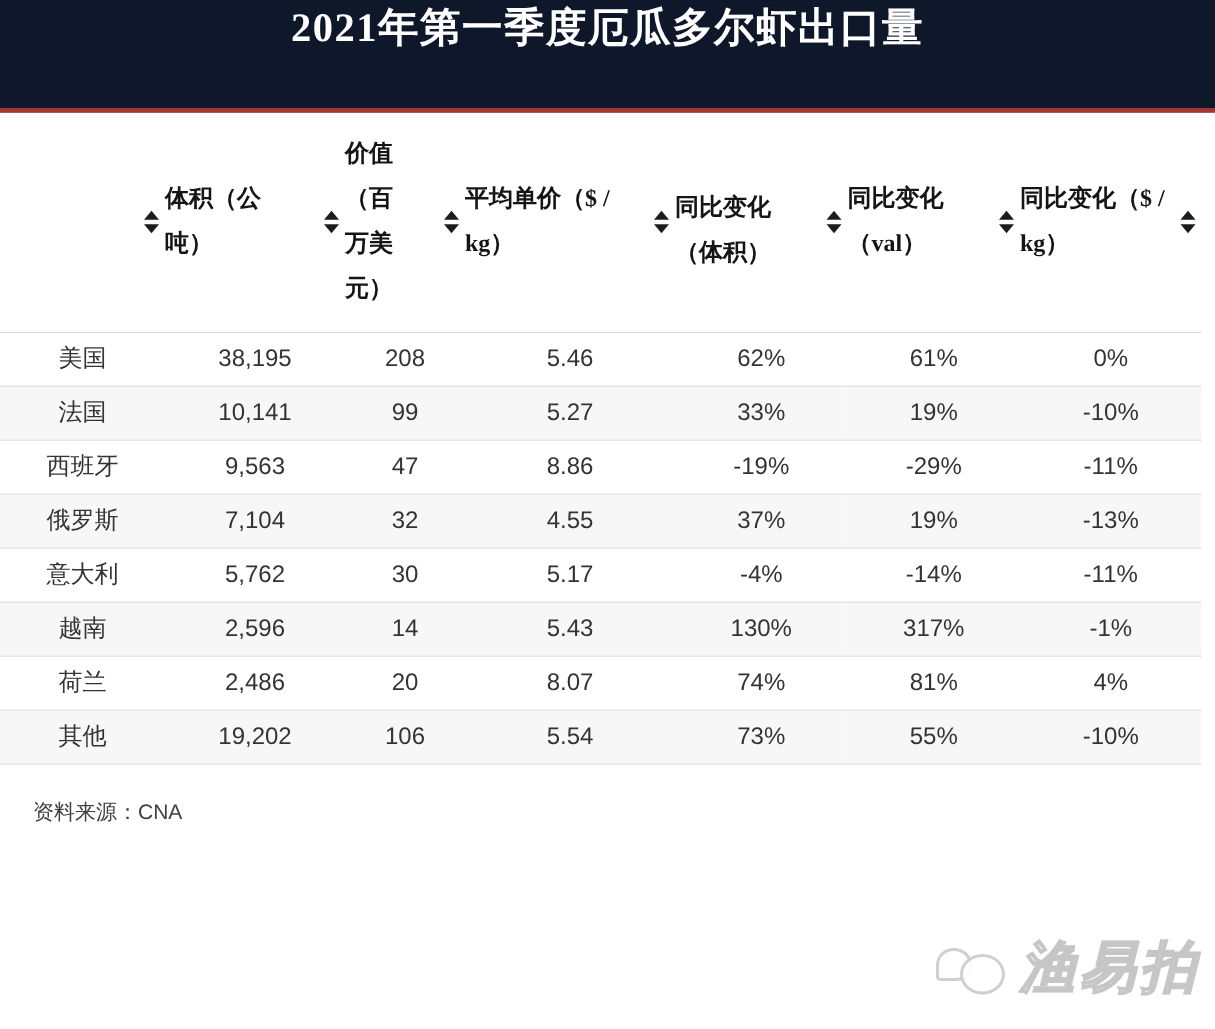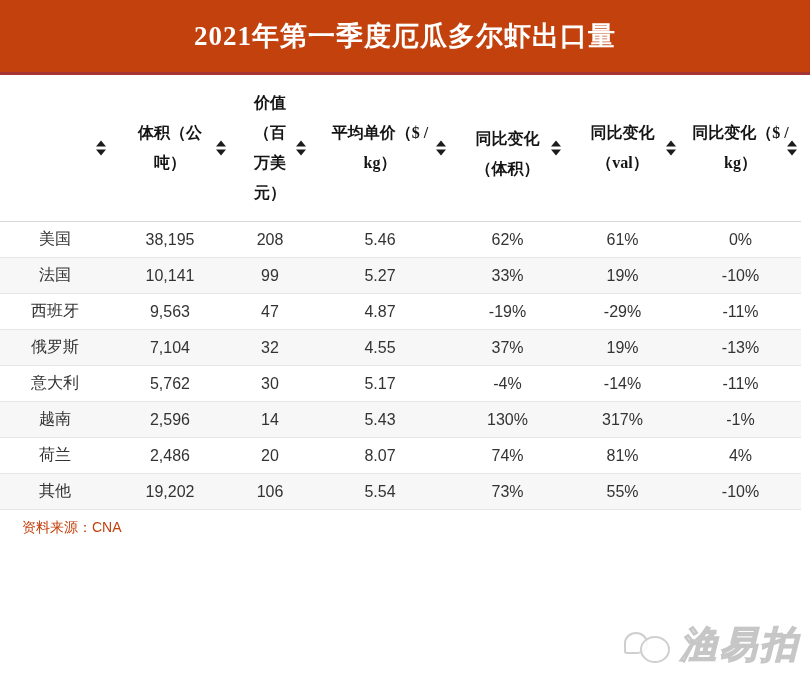--- a/index.html
+++ b/index.html
@@ -2,33 +2,33 @@
 <html><head>
 <meta charset="utf-8">
 <style>
   html,body { margin:0; padding:0; background:#fff; }
   .page {
     position:relative; width:810px; height:686px; background:#fff;
     font-family:"Liberation Sans","DejaVu Sans",sans-serif; overflow:hidden;
   }
   
   .title-band {
-    height:72px; background:#c2410c; border-bottom:3px solid #a33634;
-    display:flex; align-items:center; justify-content:center;
+    height:72px; background:#0f172a; border-bottom:3px solid #a33634;
+    display:flex; align-items:flex-start; justify-content:center;
   }
   .title-band h1 {
     margin:0; color:#ffffff; font-size:27px; font-weight:bold; letter-spacing:1px;
     font-family:"Liberation Serif","DejaVu Serif",serif;
   }
   
   table.export { width:801px; border-collapse:collapse; table-layout:fixed; }
   col.c1{width:110px} col.c2{width:120px} col.c3{width:80px} col.c4{width:140px}
   col.c5{width:115px} col.c6{width:115px} col.c7{width:121px}
   thead th {
-    height:146px; vertical-align:middle; text-align:center; position:relative;
+    height:146px; vertical-align:middle; text-align:left; position:relative;
     font-family:"Liberation Serif","DejaVu Serif",serif;
     font-size:16px; font-weight:bold; color:#151515; padding:0;
     border-bottom:1px solid #d9d9d9; background:#fff;
   }
   thead th .label { display:inline-block; line-height:30px; }
   thead th:nth-child(2) .label { max-width:76px; }
   thead th:nth-child(3) .label { max-width:46px; }
   thead th:nth-child(4) .label { max-width:118px; }
   thead th:nth-child(5) .label { max-width:86px;margin-top:12px; }
   thead th:nth-child(6) .label { max-width:86px; }
@@ -39,21 +39,21 @@
   }
   .sort .tri-up   { width:0; height:0; border-left:5px solid transparent; border-right:5px solid transparent; border-bottom:6px solid #1c1c1c; }
   .sort .tri-down { width:0; height:0; border-left:5px solid transparent; border-right:5px solid transparent; border-top:6px solid #1c1c1c; }
   tbody td {
     height:35px; text-align:center; vertical-align:middle;
     font-size:16px; color:#333333; border-top:1px solid #e6e6e6; padding:0;
   }
   tbody tr:nth-child(even) td { background:#f7f7f7; }
   tbody tr:last-child td { border-bottom:1px solid #e6e6e6; }
   
-  .source-note { margin:9px 0 0 22px; font-size:14px; color:#c2410c; }
+  .source-note { margin:23px 0 0 22px; font-size:14px; color:#404040; }
   
   .watermark {
     position:absolute; right:10px; bottom:16px; display:flex; align-items:center;
     pointer-events:none;
     font-style:italic;
   }
   .wm-logo { position:relative; width:54px; height:42px; margin-right:4px; }
   .wm-logo .b1 {
     position:absolute; left:2px; top:8px; width:20px; height:18px;
     background:rgba(255,255,255,.82); border:2px solid #cfcfcf;
@@ -137,21 +137,21 @@
           <td>99</td>
           <td>5.27</td>
           <td>33%</td>
           <td>19%</td>
           <td>-10%</td>
         </tr>
         <tr>
           <td>西班牙</td>
           <td>9,563</td>
           <td>47</td>
-          <td>4.87</td>
+          <td>8.86</td>
           <td>-19%</td>
           <td>-29%</td>
           <td>-11%</td>
         </tr>
         <tr>
           <td>俄罗斯</td>
           <td>7,104</td>
           <td>32</td>
           <td>4.55</td>
           <td>37%</td>

